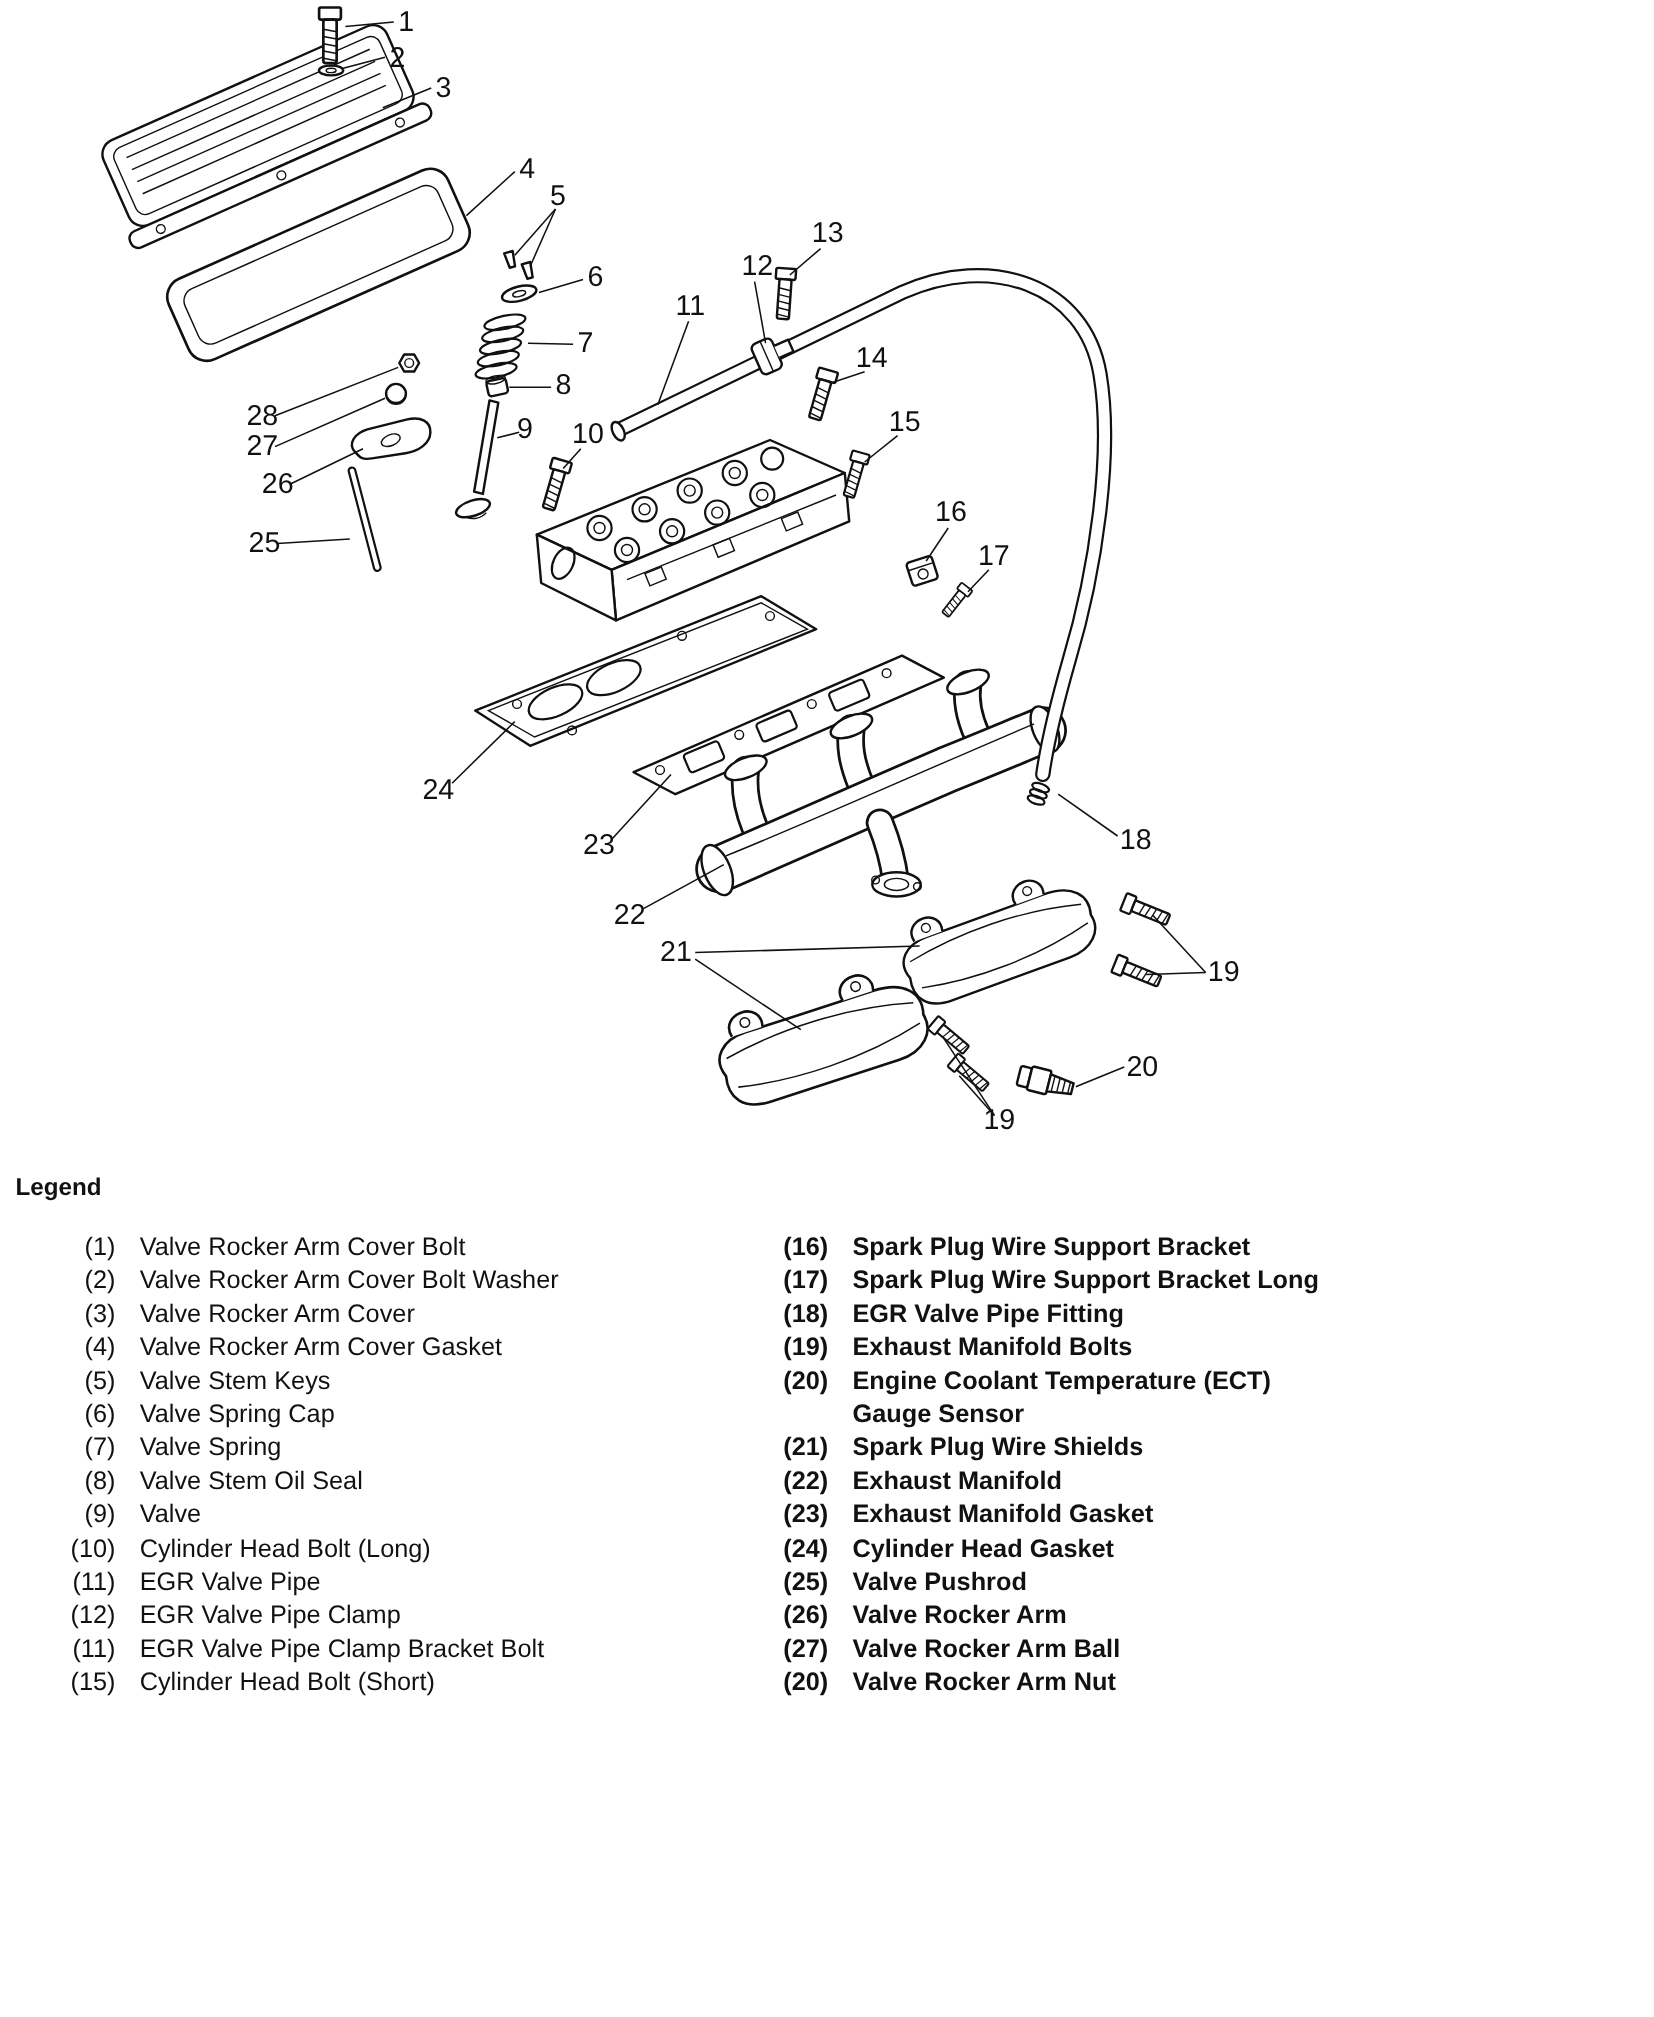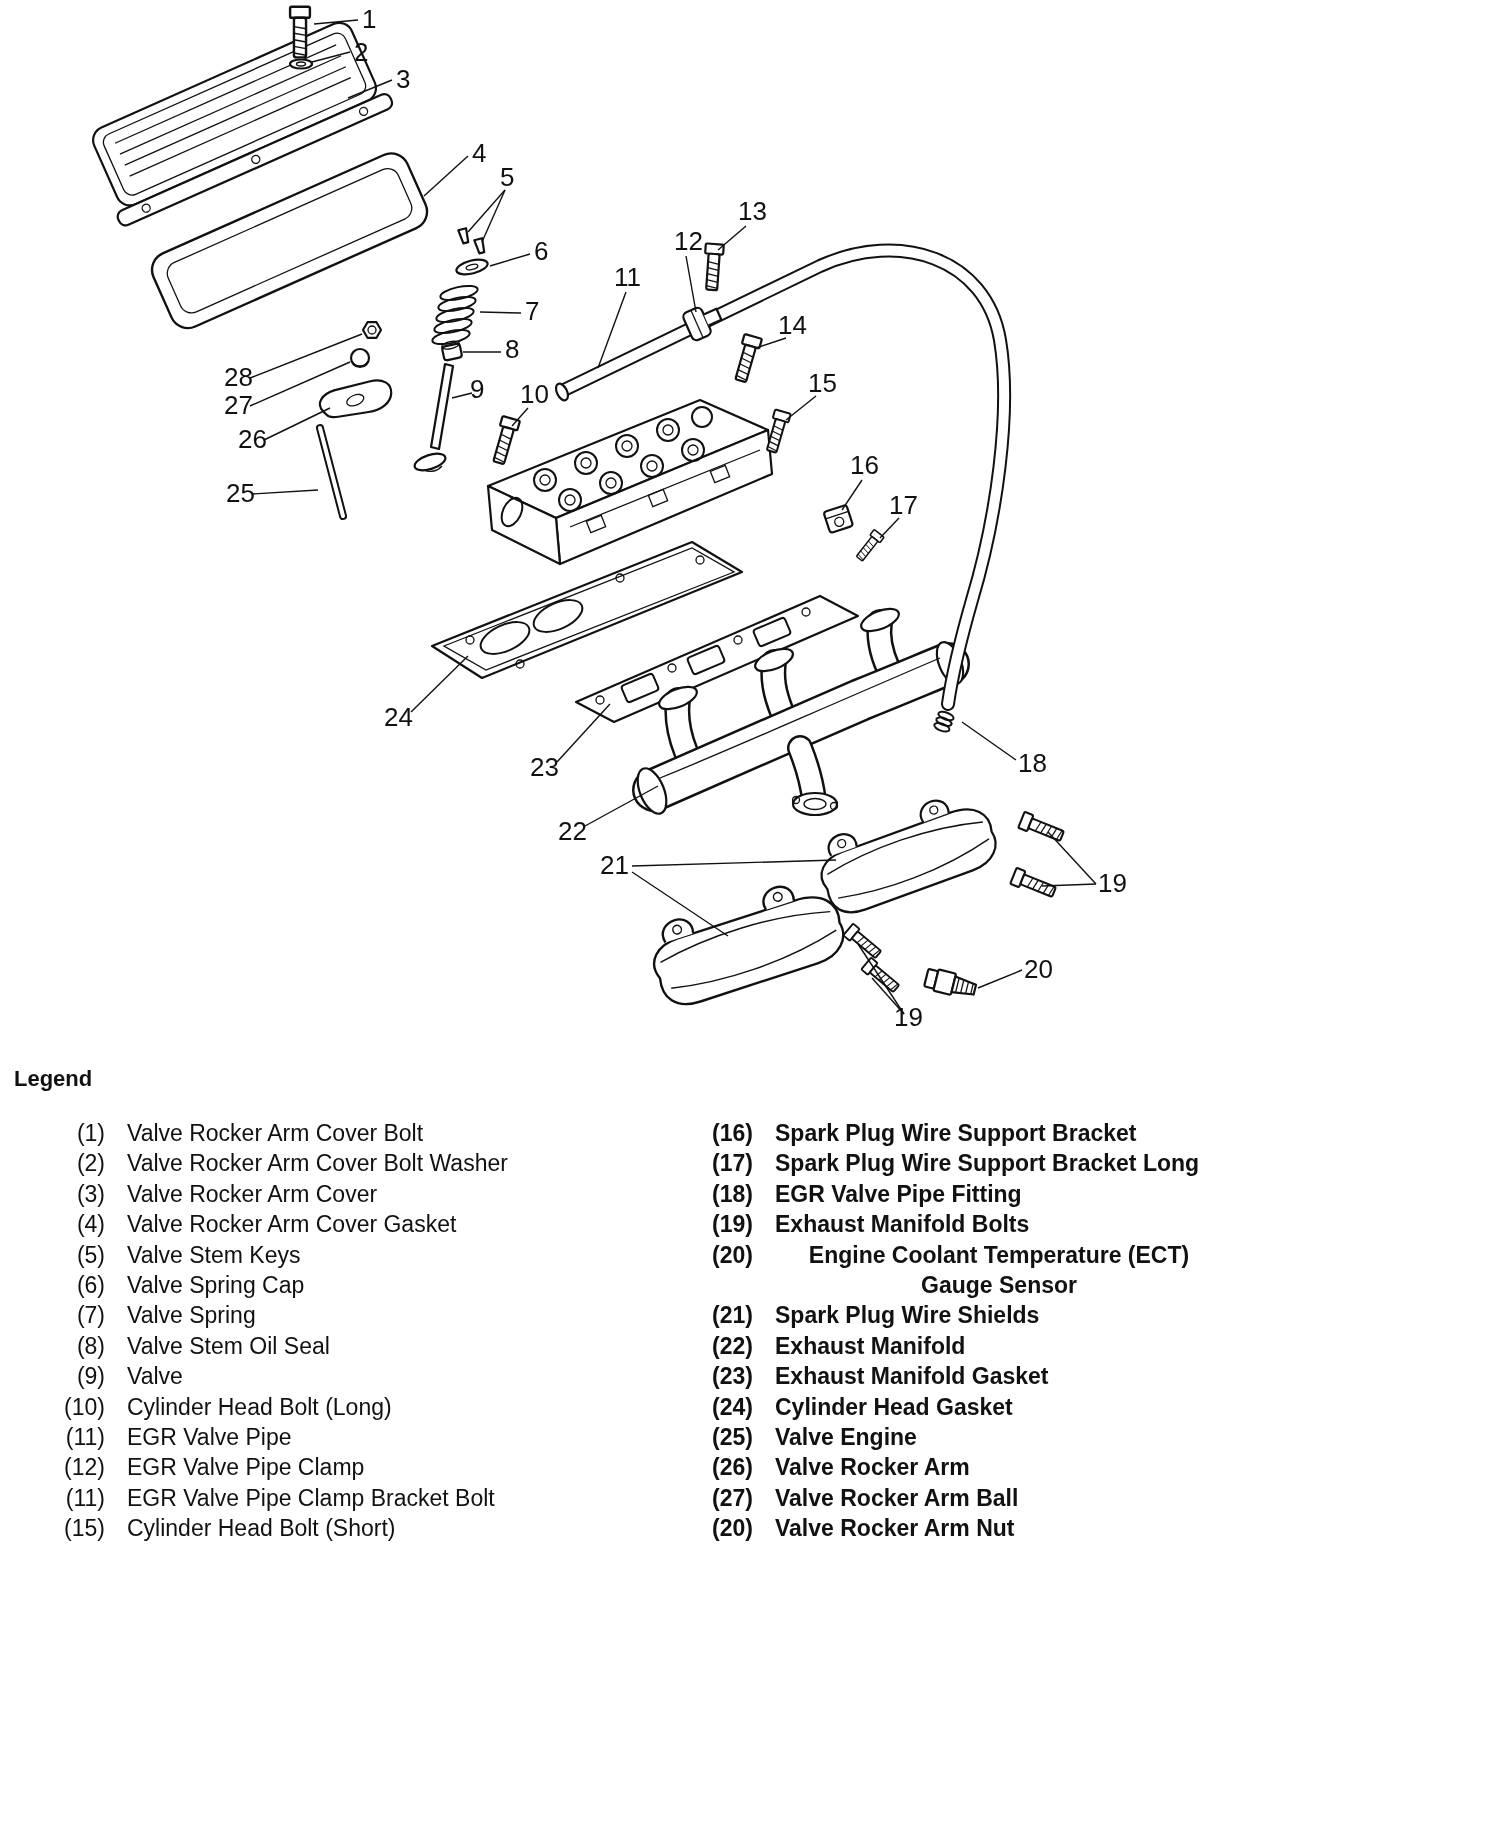--- a/index.html
+++ b/index.html
@@ -27,21 +27,21 @@
 
   
   .legend { position: absolute; left: 0; top: 1066px; width: 1376px; }
   .legend h2 { font-size: 22px; font-weight: 700; margin-left: 14px; }
   .cols { display: flex; margin-top: 26px; }
   .col { display: flex; flex-direction: column; }
   .col.left  { width: 648px; }
   .col.right { width: 640px; font-weight: bold; }
   .row { display: flex; line-height: 30.4px; font-size: 23px; }
   .num { flex: 0 0 105px; text-align: right; }
-  .lbl { padding-left: 22px; max-width: 470px; text-align: center; }
+  .lbl { padding-left: 22px; max-width: 470px; }
 </style>
 </head>
 <body>
 
 <div class="diagram-wrap">
 <svg viewBox="0 0 1504 1060" width="1504" height="1060">
   <defs>
     <g id="bolt">
       <rect x="-9" y="-12" width="18" height="10" rx="1.5" class="st"></rect>
       <rect x="-5.5" y="-2" width="11" height="36" rx="2" class="st"></rect>
@@ -418,21 +418,21 @@
       <div class="row">
           <span class="num">(23)</span>
           <span class="lbl">Exhaust Manifold Gasket</span>
         </div>
       <div class="row">
           <span class="num">(24)</span>
           <span class="lbl">Cylinder Head Gasket</span>
         </div>
       <div class="row">
           <span class="num">(25)</span>
-          <span class="lbl">Valve Engine</span>
+          <span class="lbl">Valve Pushrod</span>
         </div>
       <div class="row">
           <span class="num">(26)</span>
           <span class="lbl">Valve Rocker Arm</span>
         </div>
       <div class="row">
           <span class="num">(27)</span>
           <span class="lbl">Valve Rocker Arm Ball</span>
         </div>
       <div class="row">

